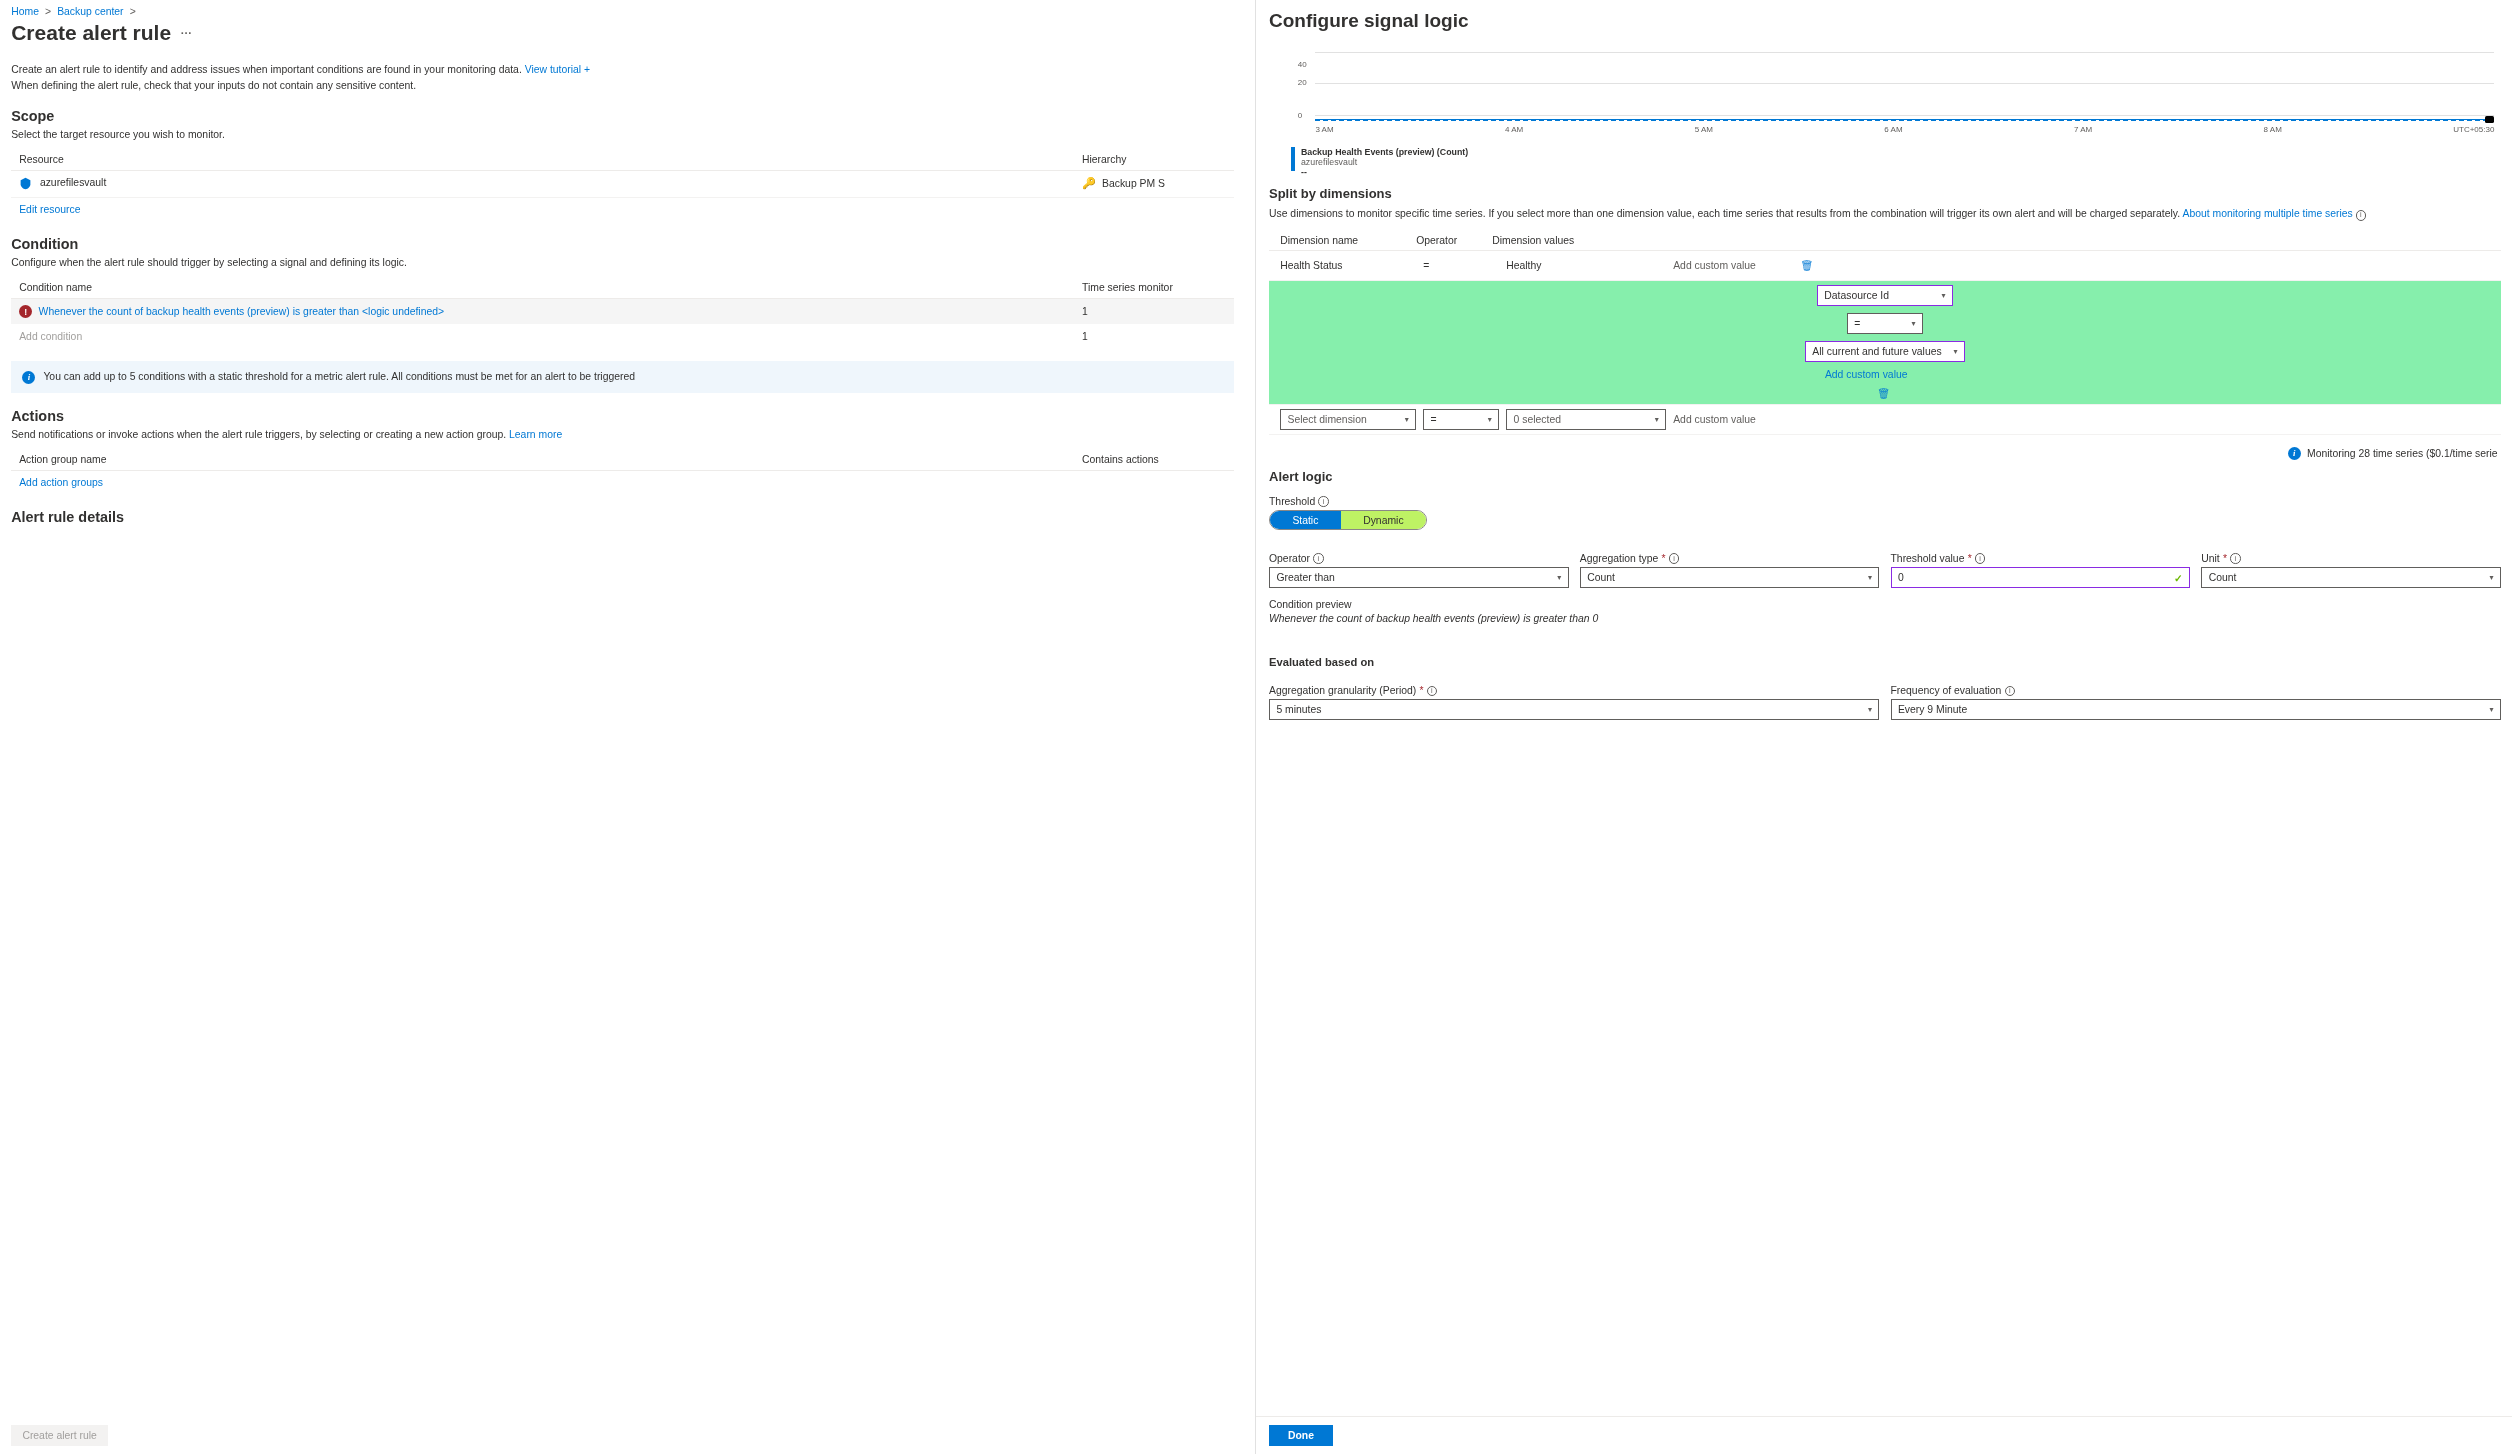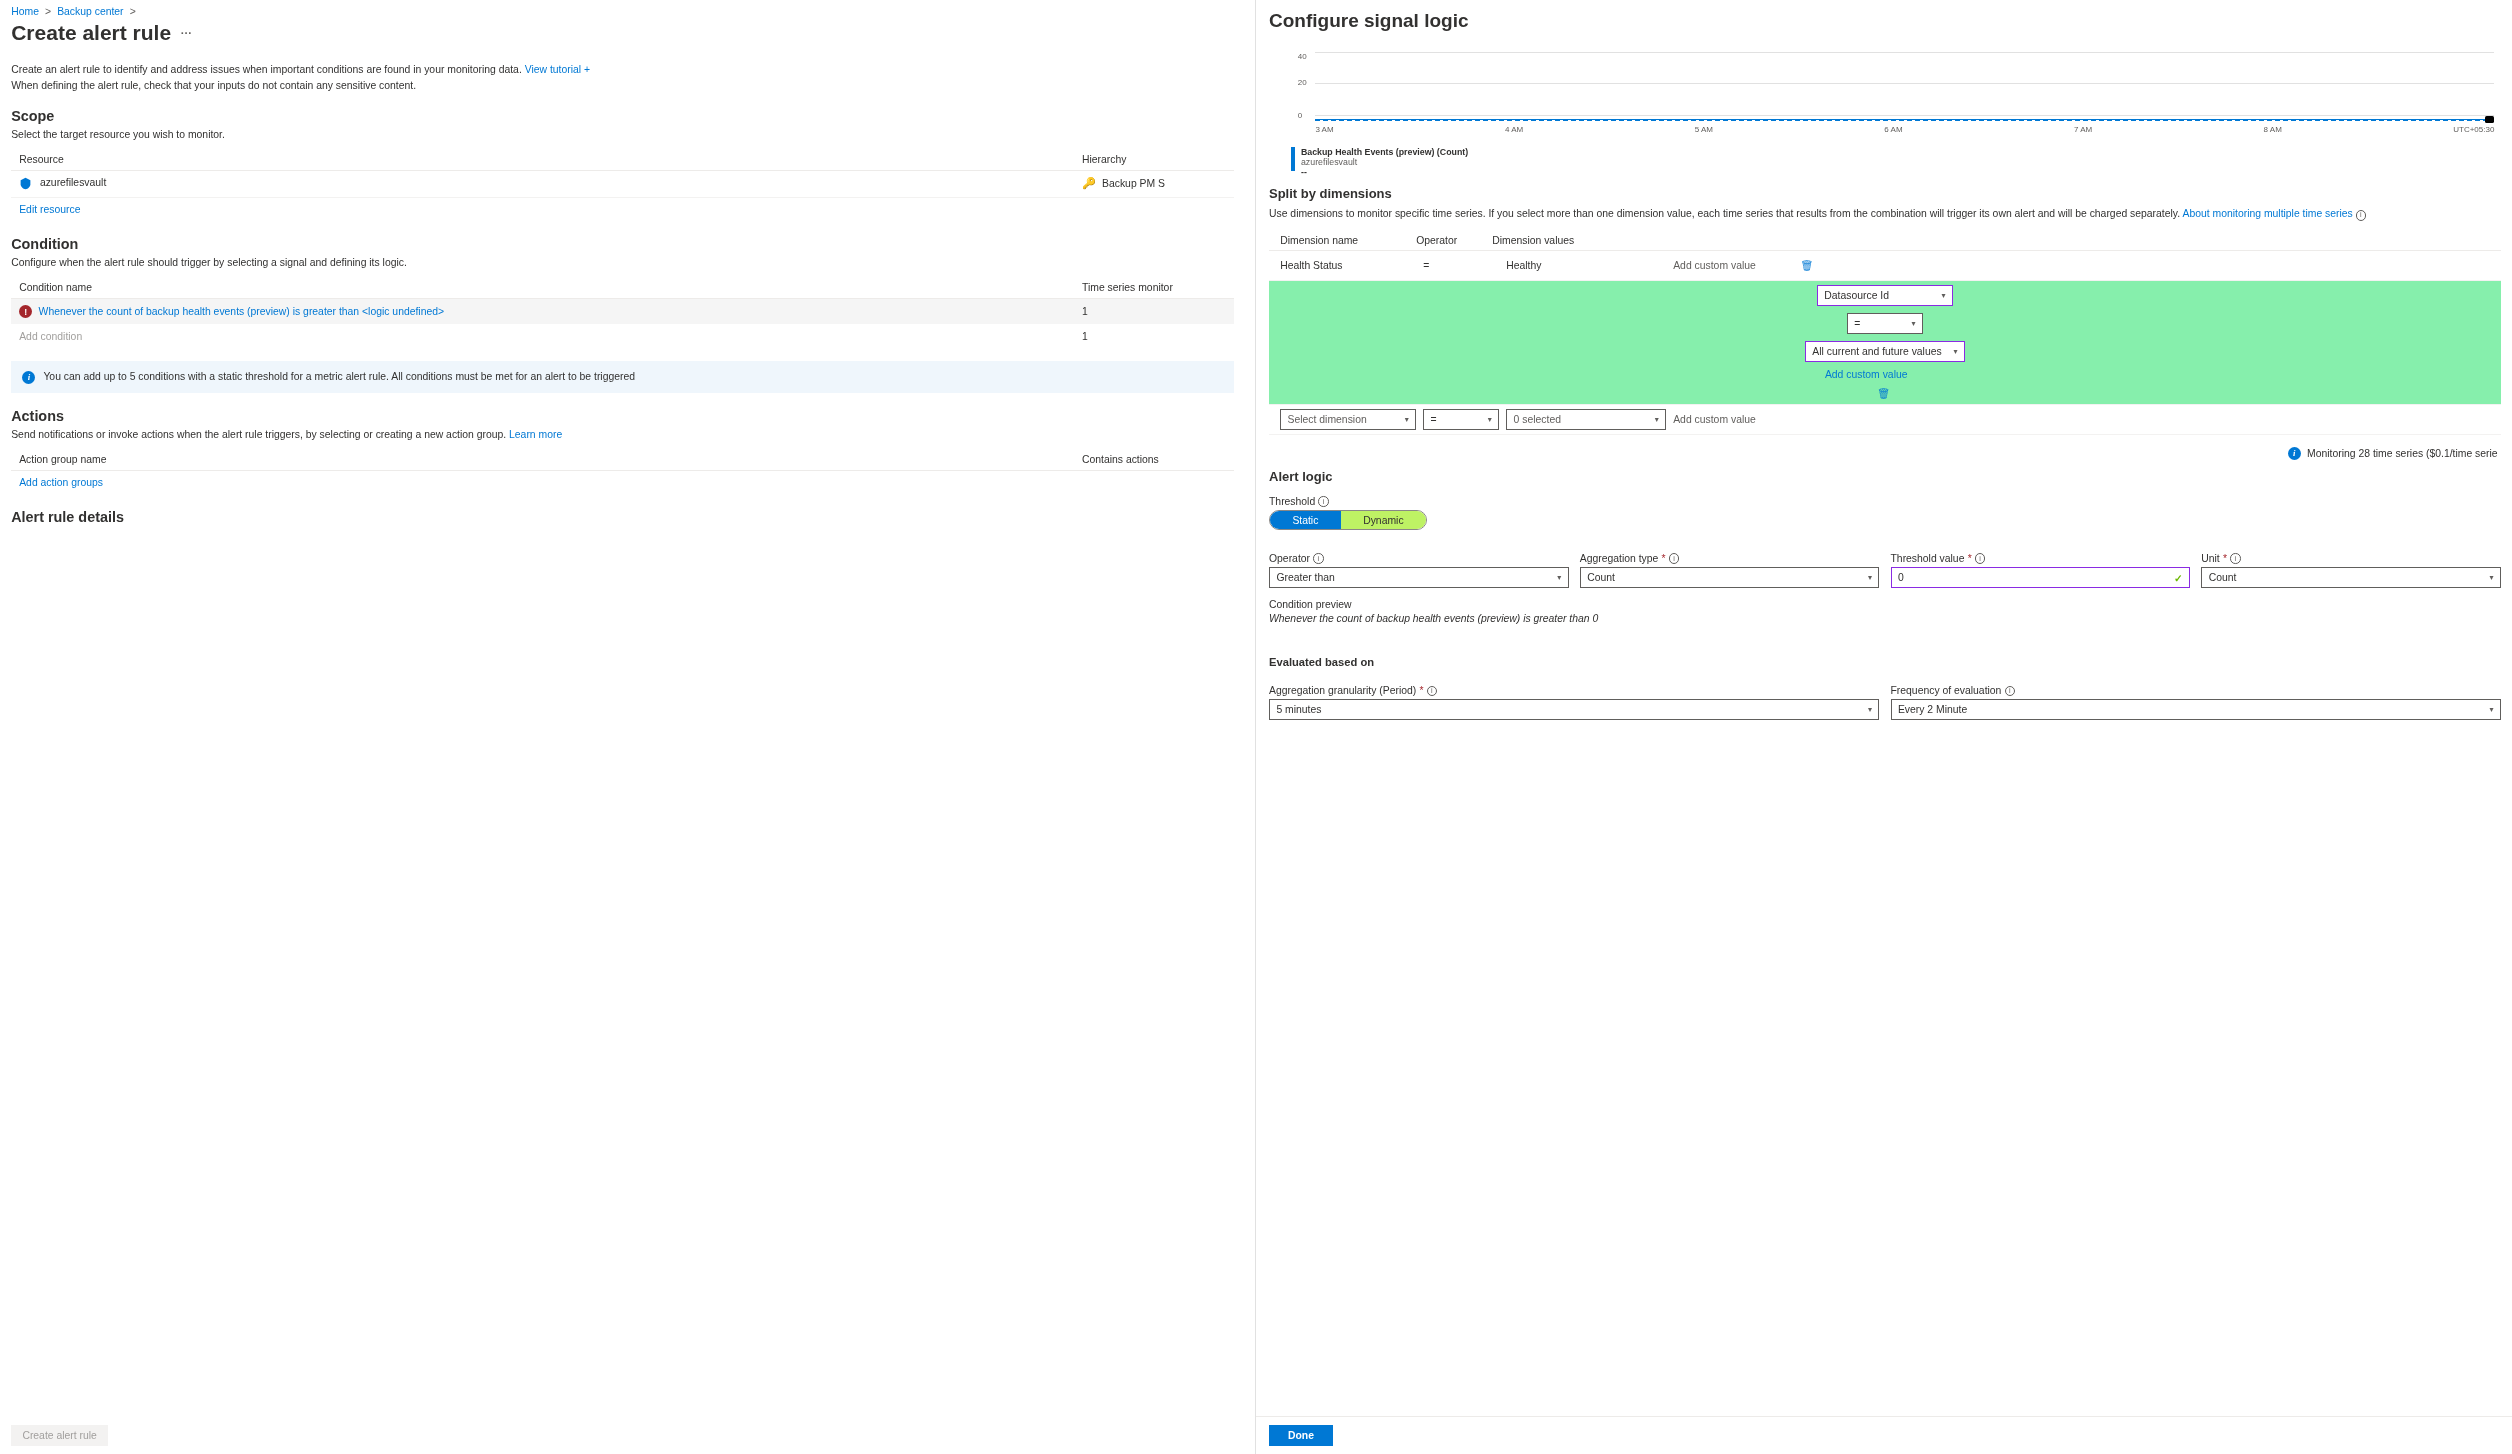--- a/index.html
+++ b/index.html
@@ -180,21 +180,21 @@
   <div class="footer-bar">
     <button class="primary-btn-dis">Create alert rule</button>
   </div>
 </div>
 
 <div class="right-pane">
   <div class="right-scroll">
     <div class="right-title">Configure signal logic</div>
 
     <div class="chart">
-      <span class="ylab" style="top:4px">40</span>
+      <span class="ylab" style="top:12px">40</span>
       <div class="grid" style="top:4.8px"></div>
       <span class="ylab" style="top:30.5px">20</span>
       <div class="grid" style="top:35px"></div>
       <span class="ylab" style="top:63px">0</span>
       <div class="grid" style="top:67px"></div>
       <div class="data-line"></div>
       <div class="blob"></div>
       <div class="xaxis">
         <span>3 AM</span>
         <span>4 AM</span>
@@ -348,21 +348,21 @@
               <span>5 minutes</span>
               <span class="chev">▾</span>
             </div>
         </div>
         <div class="form-col">
           <div class="label">
               <span>Frequency of evaluation</span> 
               <span class="help-o">i</span>
             </div>
           <div class="select">
-              <span>Every 2 Minute</span>
+              <span>Every 9 Minute</span>
               <span class="chev">▾</span>
             </div>
         </div>
       </div>
     </div>
   </div>
   <div class="right-footer">
     <button class="btn-primary">Done</button>
   </div>
 </div>

